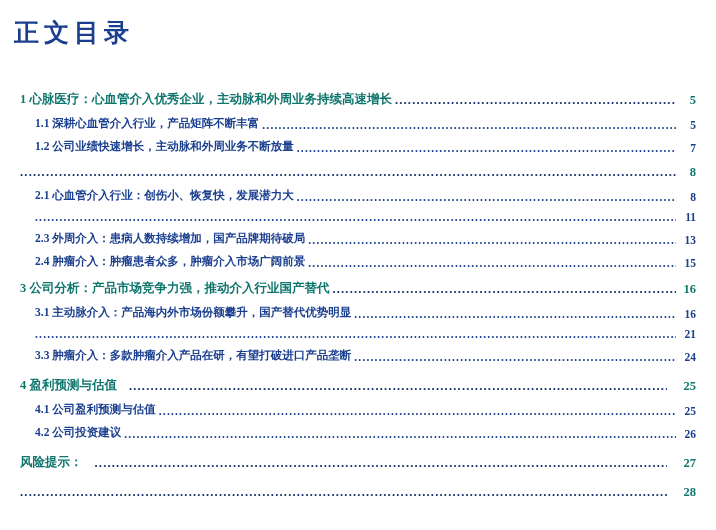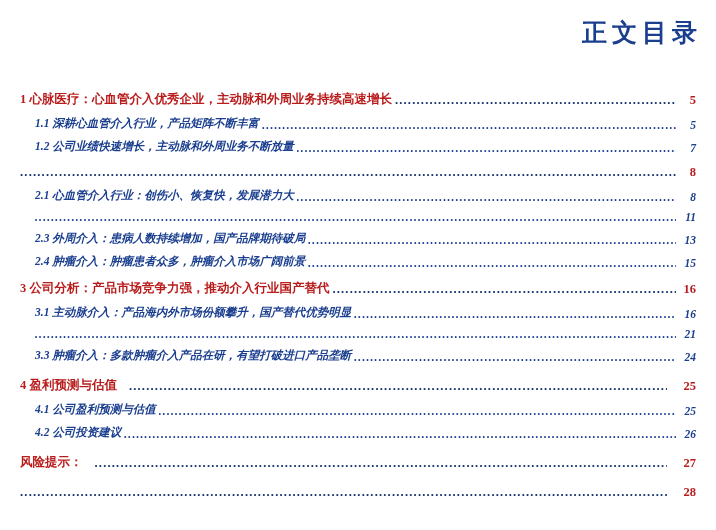--- a/index.html
+++ b/index.html
@@ -15,21 +15,21 @@
     overflow: hidden;
   }
   .page {
     position: relative;
     width: 716px;
     height: 530px;
     box-sizing: border-box;
     padding: 0 14px;
   }
   .doc-title {
-    text-align: right;
+    text-align: left;
     color: #1b3f8f;
     font-weight: bold;
     font-size: 25px;
     letter-spacing: 5px;
     padding-top: 16px;
     padding-bottom: 6px;
     font-family: "Liberation Serif", "DejaVu Serif", serif;
   }
   .toc {
     margin-top: 36px;
@@ -62,34 +62,33 @@
   .toc-row .page-no {
     flex: 0 0 auto;
     padding-left: 4px;
     text-align: right;
   }
 
   
   .lvl1 {
     font-size: 12.5px;
     font-weight: bold;
-    color: #b91c1c;
+    color: #0f766e;
     margin-top: 11px;
   }
   .lvl1 .leader::after { color: #13306b; }
   .lvl1 .page-no { min-width: 16px; }
 
   
   .lvl2 {
     font-size: 11.5px;
     font-weight: bold;
     color: #1b3f8f;
     margin-top: 8px;
     padding-left: 15px;
-    font-style: italic;
   }
   .lvl2 .leader::after { color: #1b3f8f; }
   .lvl2 .page-no { min-width: 16px; }
 
   .gap-top {
     margin-top: 14px;
     gap: 9px;
   }
   .gap-big {
     margin-top: 20px;

